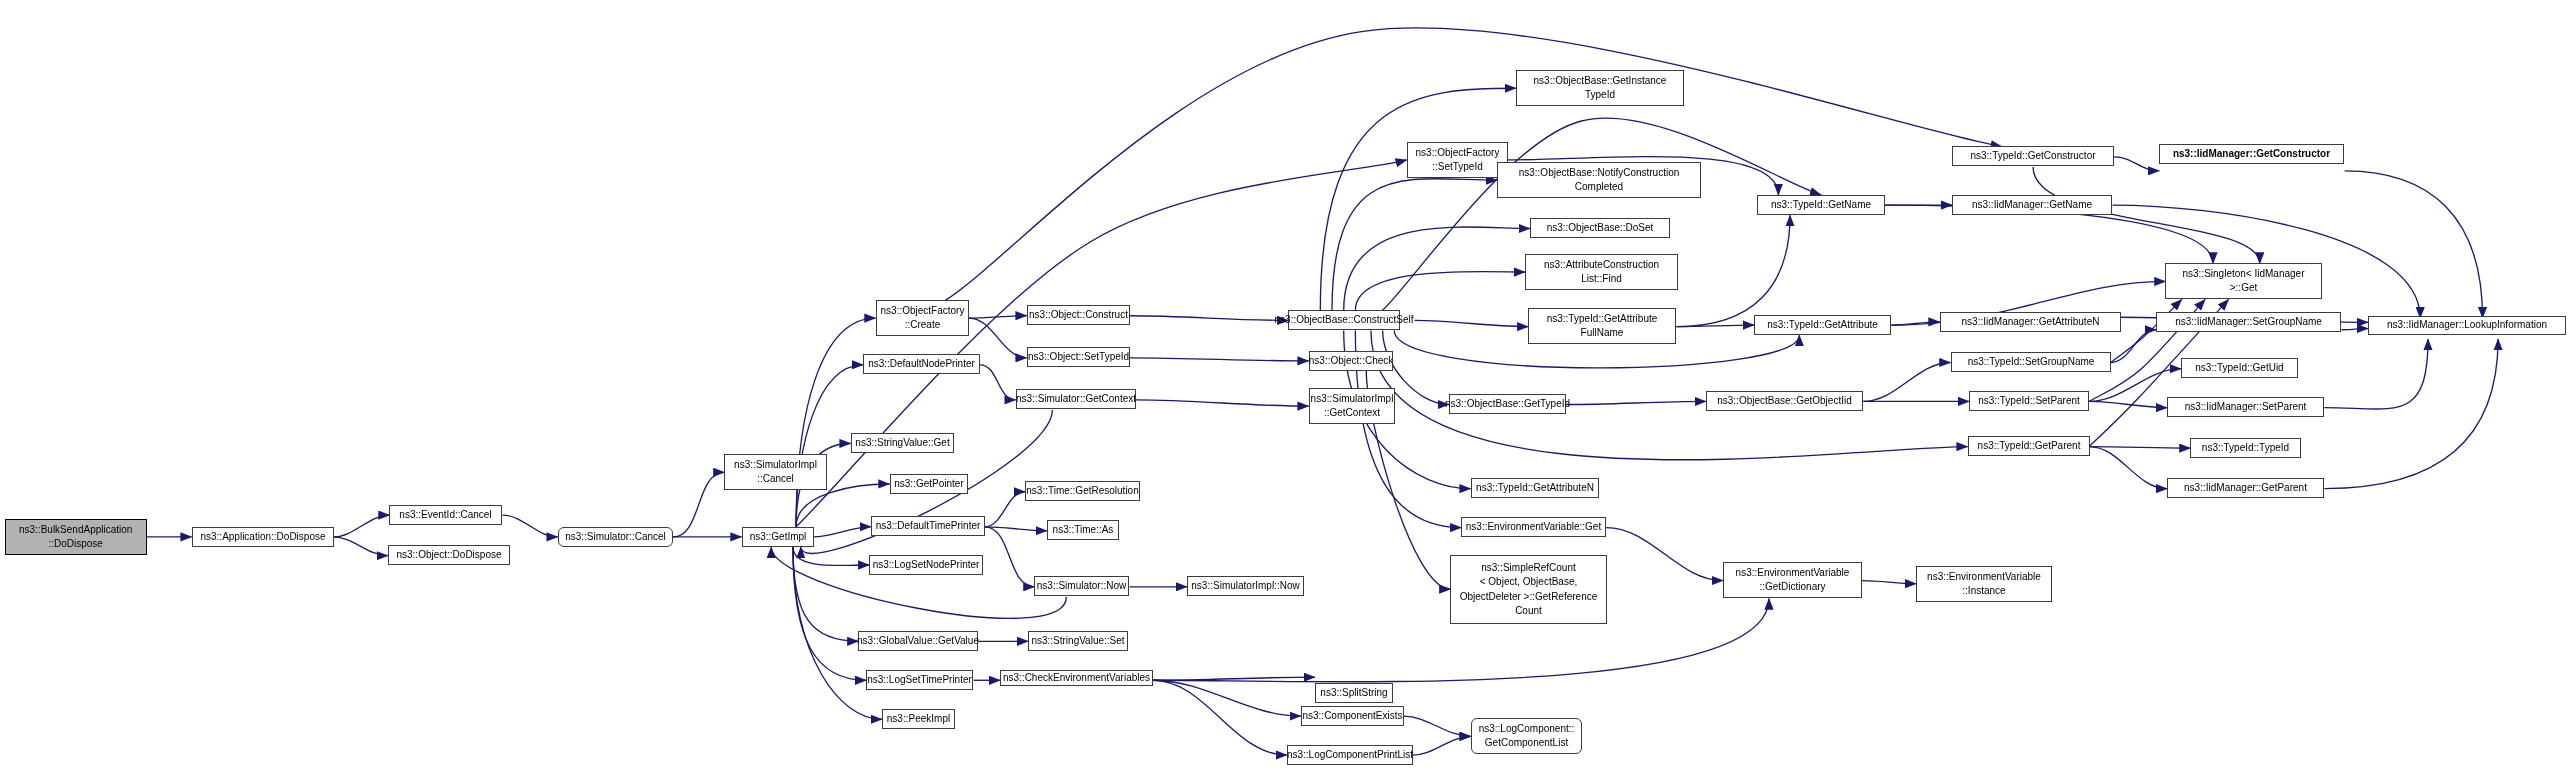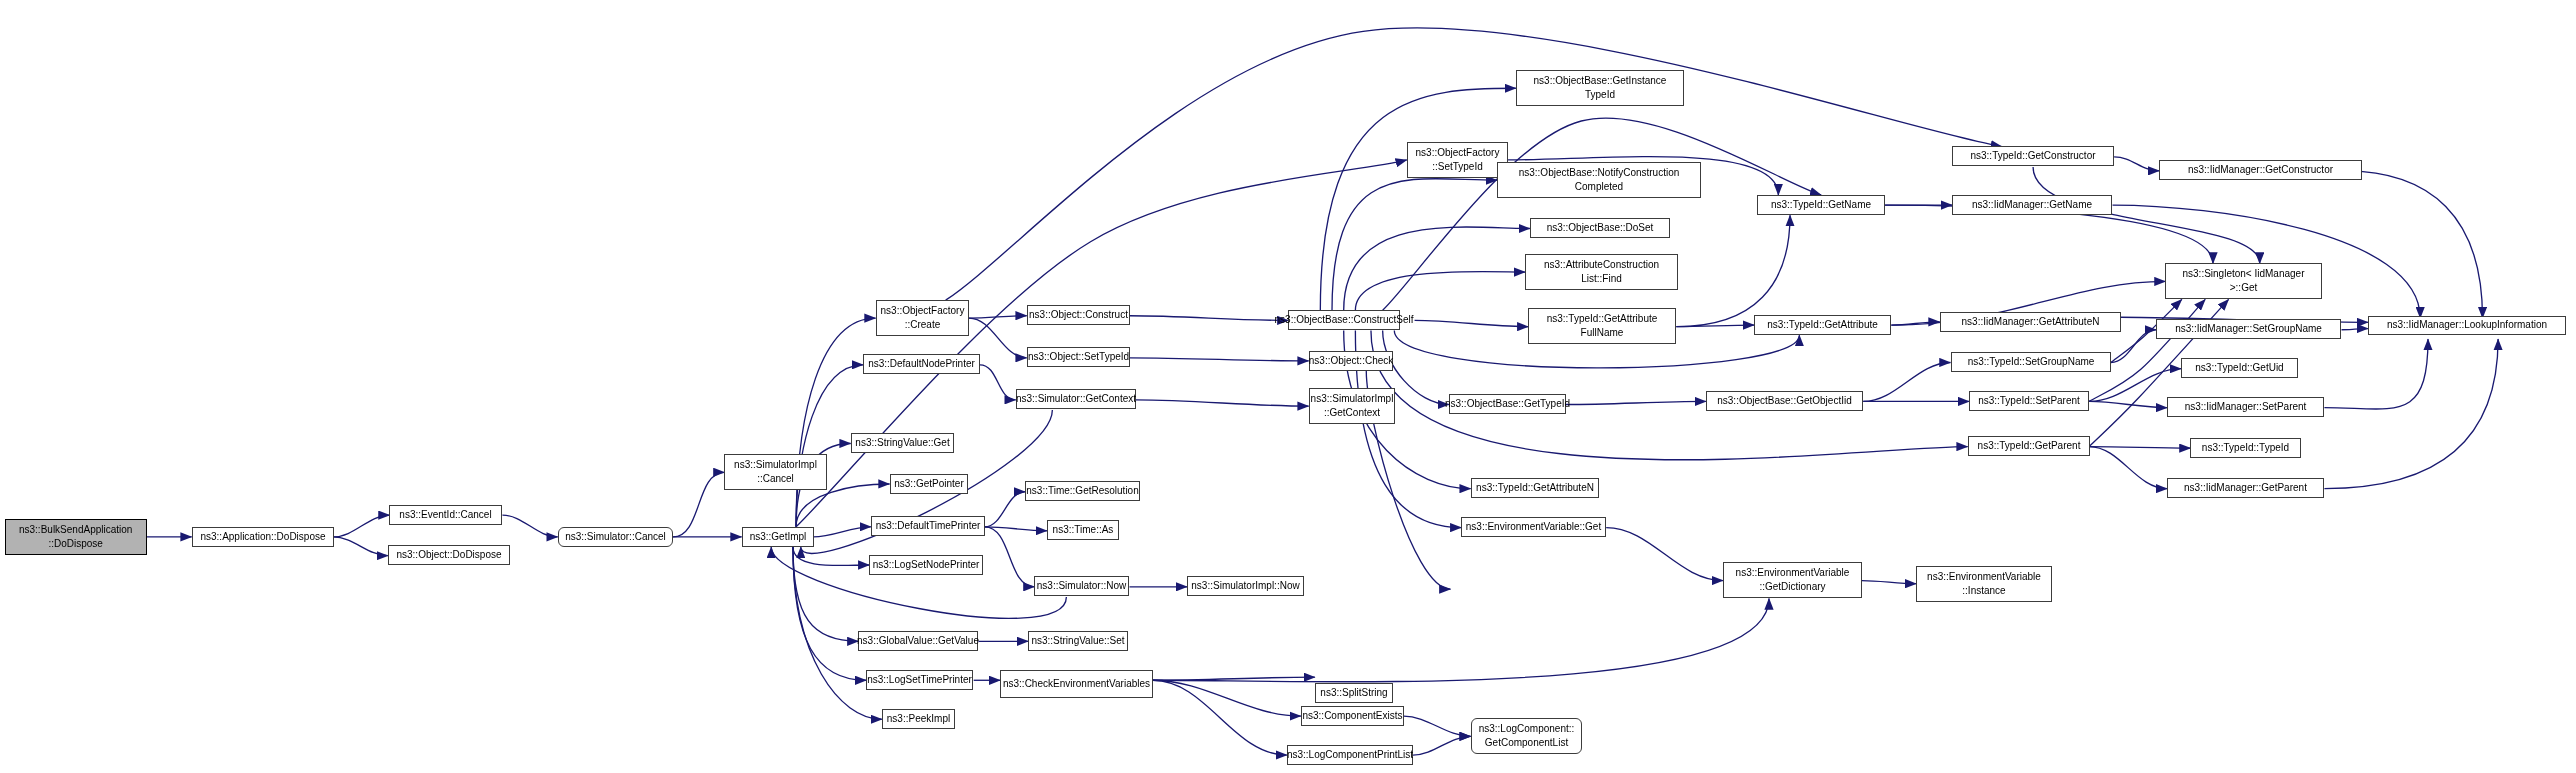--- a/index.html
+++ b/index.html
@@ -149,21 +149,21 @@
       <div class="node" style="left: 866px; top: 670px; width: 107px; height: 20px;">ns3::LogSetTimePrinter</div>
       <div class="node" style="left: 882px; top: 709px; width: 73px; height: 20px;">ns3::PeekImpl</div>
       <div class="node" style="left: 1027px; top: 305px; width: 103px; height: 20px;">ns3::Object::Construct</div>
       <div class="node" style="left: 1027px; top: 347px; width: 103px; height: 20px;">ns3::Object::SetTypeId</div>
       <div class="node" style="left: 1016px; top: 389px; width: 120px; height: 20px;">ns3::Simulator::GetContext</div>
       <div class="node" style="left: 1025px; top: 481px; width: 115px; height: 20px;">ns3::Time::GetResolution</div>
       <div class="node" style="left: 1047px; top: 520px; width: 72px; height: 20px;">ns3::Time::As</div>
       <div class="node" style="left: 1034px; top: 576px; width: 95px; height: 20px;">ns3::Simulator::Now</div>
       <div class="node" style="left: 1187px; top: 576px; width: 117px; height: 20px;">ns3::SimulatorImpl::Now</div>
       <div class="node" style="left: 1028px; top: 631px; width: 100px; height: 20px;">ns3::StringValue::Set</div>
-      <div class="node" style="left: 1000px; top: 670px; width: 153px; height: 28px;">ns3::CheckEnvironmentVariables</div>
+      <div class="node" style="left: 1000px; top: 670px; width: 153px; height: 16px;">ns3::CheckEnvironmentVariables</div>
       <div class="node" style="left: 1315px; top: 667px; width: 78px; height: 20px; margin-top: 16px;">ns3::SplitString</div>
       <div class="node" style="left: 1301px; top: 706px; width: 103px; height: 20px;">ns3::ComponentExists</div>
       <div class="node" style="left: 1287px; top: 745px; width: 126px; height: 20px;">ns3::LogComponentPrintList</div>
       <div class="node" style="left: 1471px; top: 718px; width: 111px; height: 36px; border-radius: 6px;">ns3::LogComponent::
 GetComponentList</div>
       <div class="node" style="left: 1288px; top: 310px; width: 112px; height: 20px;">ns3::ObjectBase::ConstructSelf</div>
       <div class="node" style="left: 1309px; top: 351px; width: 84px; height: 20px;">ns3::Object::Check</div>
       <div class="node" style="left: 1309px; top: 388px; width: 86px; height: 36px;">ns3::SimulatorImpl
 ::GetContext</div>
       <div class="node" style="left: 1449px; top: 394px; width: 117px; height: 20px;">ns3::ObjectBase::GetTypeId</div>
@@ -171,35 +171,39 @@
 TypeId</div>
       <div class="node" style="left: 1497px; top: 162px; width: 204px; height: 36px;">ns3::ObjectBase::NotifyConstruction
 Completed</div>
       <div class="node" style="left: 1530px; top: 218px; width: 140px; height: 20px;">ns3::ObjectBase::DoSet</div>
       <div class="node" style="left: 1525px; top: 254px; width: 153px; height: 36px;">ns3::AttributeConstruction
 List::Find</div>
       <div class="node" style="left: 1528px; top: 308px; width: 148px; height: 36px;">ns3::TypeId::GetAttribute
 FullName</div>
       <div class="node" style="left: 1471px; top: 478px; width: 128px; height: 20px;">ns3::TypeId::GetAttributeN</div>
       <div class="node" style="left: 1461px; top: 517px; width: 145px; height: 20px;">ns3::EnvironmentVariable::Get</div>
+      <div class="node" style="left: 1450px; top: 555px; width: 157px; height: 69px;">ns3::SimpleRefCount
+&lt; Object, ObjectBase,
+ ObjectDeleter &gt;::GetReference
+Count</div>
       <div class="node" style="left: 1757px; top: 195px; width: 128px; height: 20px;">ns3::TypeId::GetName</div>
       <div class="node" style="left: 1754px; top: 315px; width: 137px; height: 20px;">ns3::TypeId::GetAttribute</div>
       <div class="node" style="left: 1952px; top: 146px; width: 162px; height: 20px;">ns3::TypeId::GetConstructor</div>
       <div class="node" style="left: 1952px; top: 195px; width: 160px; height: 20px;">ns3::IidManager::GetName</div>
       <div class="node" style="left: 1940px; top: 312px; width: 181px; height: 20px;">ns3::IidManager::GetAttributeN</div>
       <div class="node" style="left: 1951px; top: 352px; width: 160px; height: 20px;">ns3::TypeId::SetGroupName</div>
       <div class="node" style="left: 1969px; top: 391px; width: 120px; height: 20px;">ns3::TypeId::SetParent</div>
       <div class="node" style="left: 1968px; top: 436px; width: 122px; height: 20px;">ns3::TypeId::GetParent</div>
       <div class="node" style="left: 1706px; top: 391px; width: 157px; height: 20px;">ns3::ObjectBase::GetObjectIid</div>
       <div class="node" style="left: 1723px; top: 562px; width: 139px; height: 36px;">ns3::EnvironmentVariable
 ::GetDictionary</div>
-      <div class="node" style="left: 2159px; top: 160px; width: 203px; height: 20px;">ns3::IidManager::GetConstructor</div>
+      <div class="node" style="left: 2159px; top: 144px; width: 185px; height: 20px; font-weight: bold;">ns3::IidManager::GetConstructor</div>
       <div class="node" style="left: 2165px; top: 263px; width: 157px; height: 36px;">ns3::Singleton&lt; IidManager
 &gt;::Get</div>
-      <div class="node" style="left: 2156px; top: 319px; width: 185px; height: 20px;">ns3::IidManager::SetGroupName</div>
+      <div class="node" style="left: 2156px; top: 312px; width: 185px; height: 20px;">ns3::IidManager::SetGroupName</div>
       <div class="node" style="left: 2181px; top: 358px; width: 117px; height: 20px;">ns3::TypeId::GetUid</div>
       <div class="node" style="left: 2167px; top: 397px; width: 157px; height: 20px;">ns3::IidManager::SetParent</div>
       <div class="node" style="left: 2190px; top: 438px; width: 111px; height: 20px;">ns3::TypeId::TypeId</div>
       <div class="node" style="left: 2167px; top: 478px; width: 157px; height: 20px;">ns3::IidManager::GetParent</div>
       <div class="node" style="left: 1916px; top: 566px; width: 136px; height: 36px;">ns3::EnvironmentVariable
 ::Instance</div>
       <div class="node" style="left: 2368px; top: 316px; width: 198px; height: 19px;">ns3::IidManager::LookupInformation</div>
     </div>
 </div>
 

